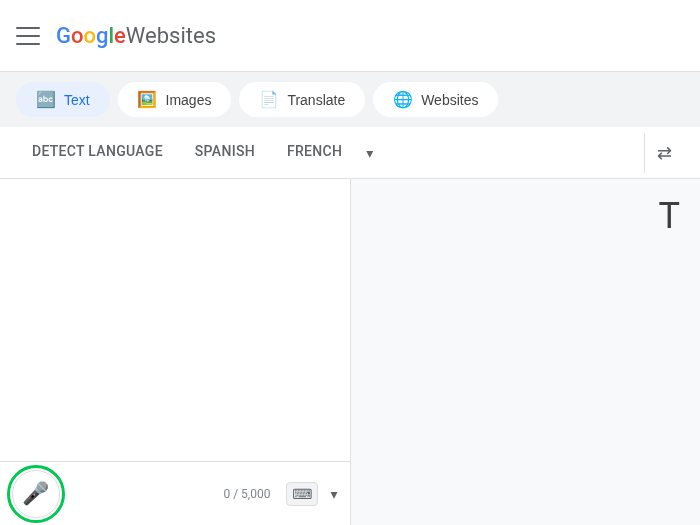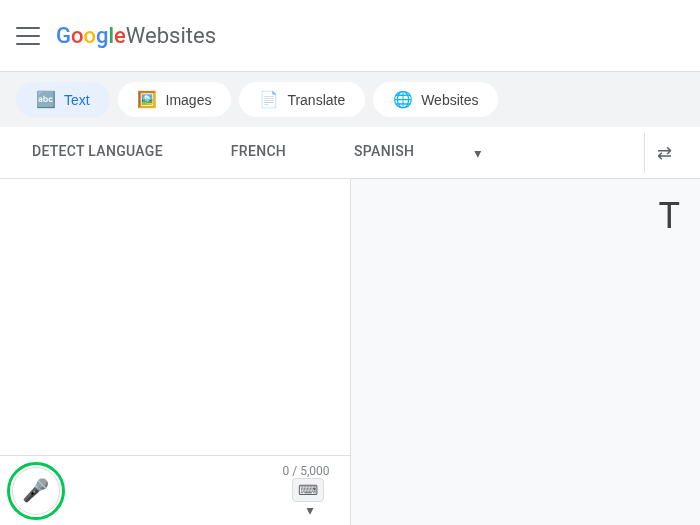--- a/index.html
+++ b/index.html
@@ -85,21 +85,20 @@
     }
 
     
     .lang-bar {
       display: flex;
       align-items: center;
       background: #fff;
       border-bottom: 1px solid #e0e0e0;
       padding: 0 16px;
       height: 52px;
-      gap: 36px;
     }
     .lang-item {
       padding: 0 16px;
       height: 52px;
       display: flex;
       align-items: center;
       font-size: 14px;
       color: #5f6368;
       cursor: pointer;
       border-bottom: 3px solid transparent;
@@ -218,22 +217,21 @@
       margin-right: 4px;
     }
     .dropdown-arrow {
       color: #5f6368;
       font-size: 14px;
       cursor: pointer;
     }
     .right-icons {
       display: flex;
       align-items: center;
-      gap: 0;
-      flex-direction: column;
+      gap: 8px;
     }
 
     
     .right-panel {
       flex: 1;
       background: #f8f9fa;
       position: relative;
     }
     .right-text {
       position: absolute;
@@ -278,24 +276,24 @@
     <span class="tab-icon">🌐</span>
     <span>Websites</span>
   </button>
 </div>
 
 <div class="lang-bar">
   <div class="lang-item">
     <span>DETECT LANGUAGE</span>
   </div>
   <div class="lang-item">
+    <span>SPANISH</span>
+  </div>
+  <div class="lang-item">
     <span>FRENCH</span>
-  </div>
-  <div class="lang-item">
-    <span>SPANISH</span>
   </div>
   <div class="lang-dropdown">
     <span>▾</span>
   </div>
   <div class="lang-separator"></div>
   <div class="lang-swap">
     <span>⇄</span>
   </div>
 </div>
 

